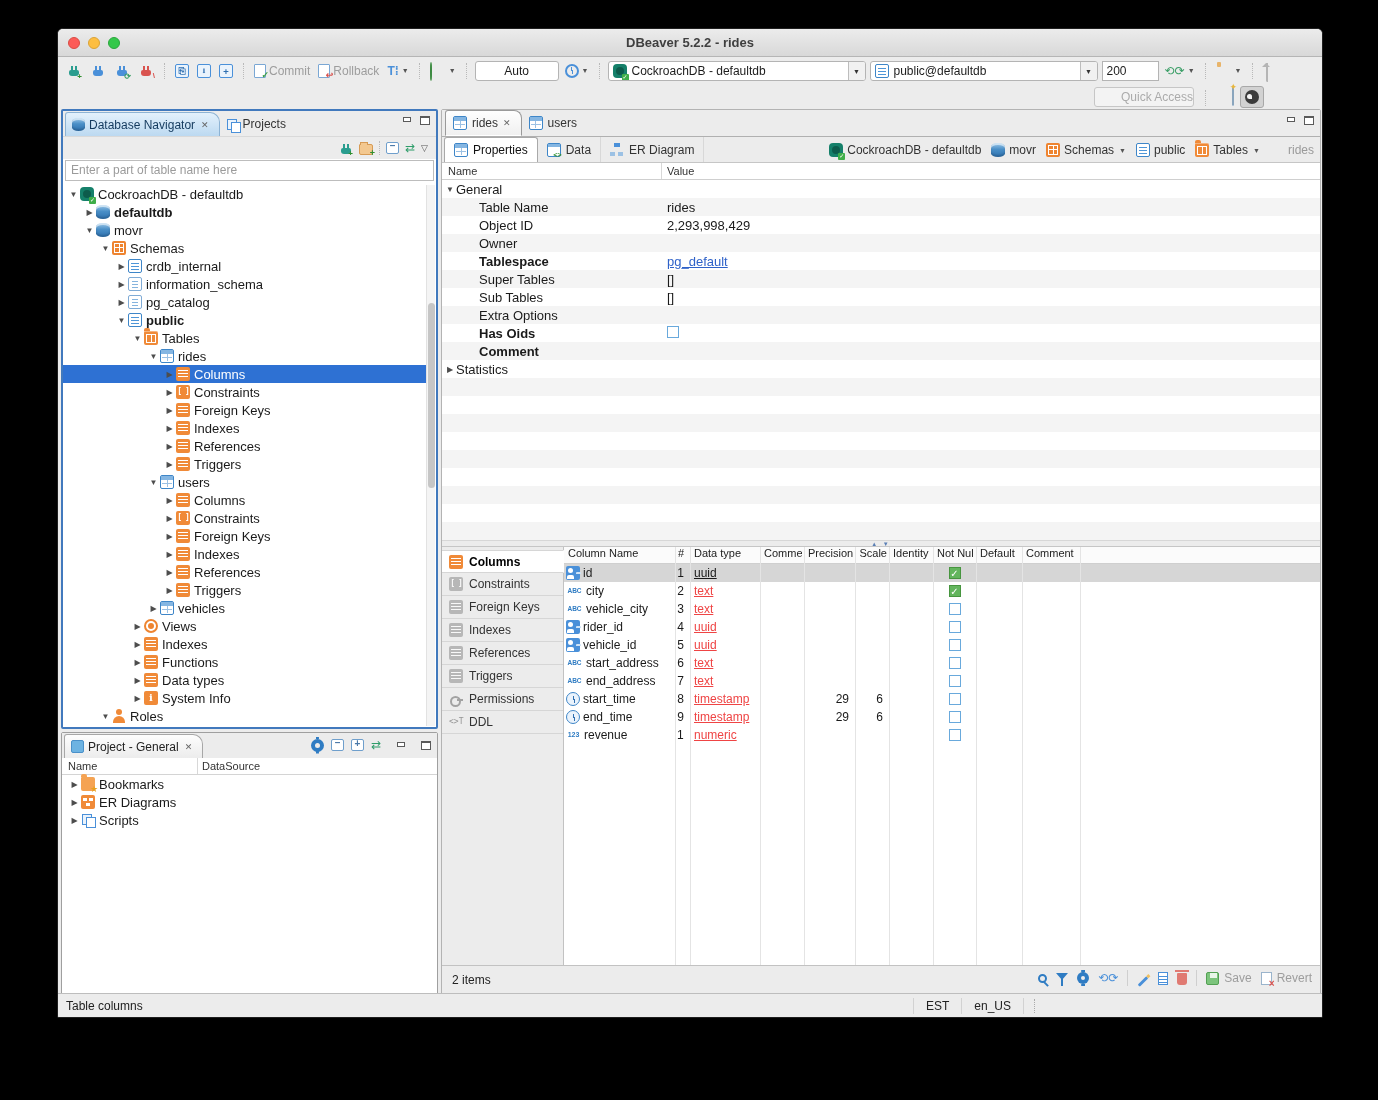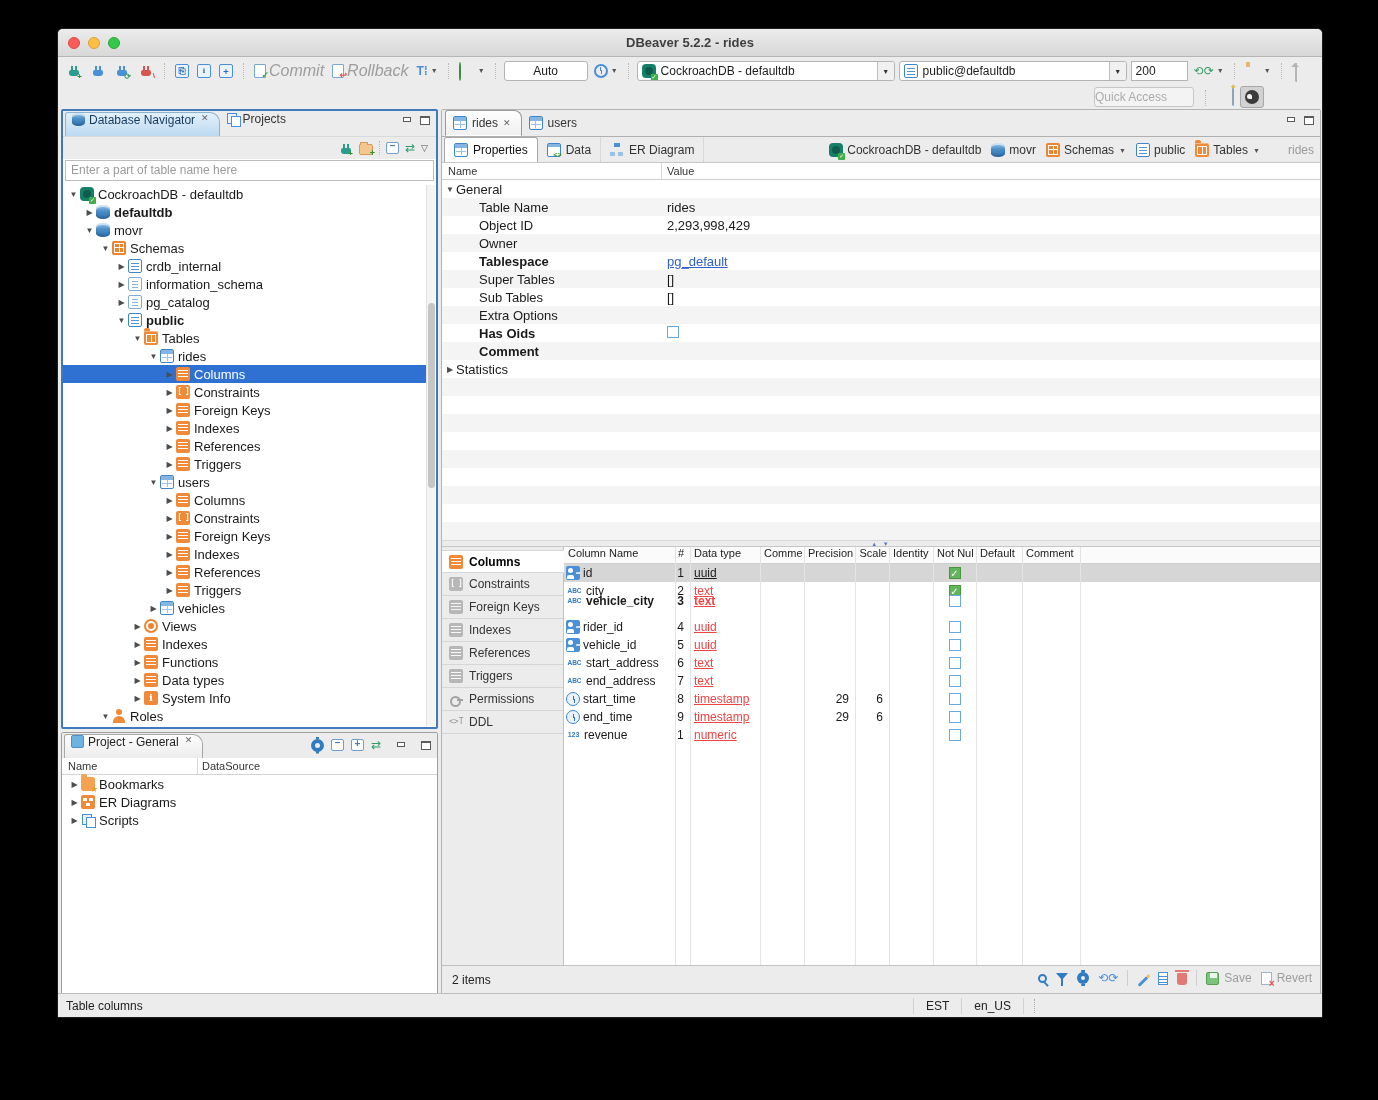--- a/index.html
+++ b/index.html
@@ -12,27 +12,27 @@
   .tl.red { left:10px; background:#fc5b57; border:1px solid #d94c44; }
   .tl.yellow { left:30px; background:#fdbe41; border:1px solid #dba336; }
   .tl.green { left:50px; background:#34c84a; border:1px solid #2aa63c; }
   #title-text { position:absolute; left:0; right:0; top:0; height:28px; line-height:28px; text-align:center; font-size:13px; font-weight:600; color:#3f3f3f; }
 
   
   #toolbar1 { position:absolute; left:0; top:28px; right:0; height:27px; display:flex; align-items:center; padding:0 6px; gap:4px; }
   #toolbar2 { position:absolute; left:0; top:55px; right:0; height:26px; }
   .tsep { width:1px; height:16px; border-left:1px dotted #b9b9b9; margin:0 4px; flex:none; }
   .tbtn { display:flex; align-items:center; gap:3px; height:22px; padding:0 2px; flex:none; }
-  .tbtn .lbl { font-size:16px; color:#9d9d9d;font-style:italic; }
+  .tbtn .lbl { font-size:12px; color:#9d9d9d; }
   .caret { font-size:7px; color:#555; }
   .combo { display:flex; align-items:center; height:20px; background:#fff; border:1px solid #b4b4b4; border-radius:3px; overflow:hidden; flex:none; }
   .combo .ctext { font-size:12px; color:#1c1c1c; padding:0 5px; white-space:nowrap; flex:1; }
   .combo .cdrop { width:17px; height:100%; background:#f1f1f1; border-left:1px solid #bdbdbd; text-align:center; line-height:19px; font-size:7px; color:#333; }
   .tinput { height:20px; background:#fff; border:1px solid #b4b4b4; font-size:12px; color:#1c1c1c; padding:0 4px; }
-  #quick-access { position:absolute; right:128px; top:3px; width:100px; height:20px; border:1px solid #c6c6c6; border-radius:3px; color:#ababab; font-size:12px; text-align:left; line-height:18px; background:#f3f3f3; }
+  #quick-access { position:absolute; right:128px; top:3px; width:100px; height:20px; border:1px solid #c6c6c6; border-radius:3px; color:#ababab; font-size:12px; text-align:right; line-height:18px; background:#f3f3f3; }
   #persp-sep { position:absolute; right:116px; top:6px; height:16px; border-left:1px dotted #b9b9b9; }
   #persp-new { position:absolute; right:88px; top:4px; }
   #persp-dbeaver { position:absolute; right:58px; top:2px; width:24px; height:22px; background:#d2d2d2; border:1px solid #a8a8a8; border-radius:3px; }
   #persp-dbeaver .head { position:absolute; left:4px; top:3px; width:14px; height:14px; background:#3b3b3b; border-radius:50%; }
   #persp-dbeaver .head:after { content:""; position:absolute; left:2px; top:4px; width:5px; height:5px; background:#f4f4f4; border-radius:50% 50% 0 50%; }
 
   
   .mi { position:relative; display:inline-block; width:16px; height:16px; flex:none; }
   .plug:before { content:""; position:absolute; left:3px; top:7px; width:10px; height:6px; background:var(--c,#2a9d8f); border-radius:2px 2px 3px 3px; }
   .plug:after { content:""; position:absolute; left:5px; top:3px; width:2px; height:4px; background:var(--c,#2a9d8f); box-shadow:4px 0 0 var(--c,#2a9d8f); }
@@ -54,21 +54,21 @@
   .newwin:before { content:""; position:absolute; left:0; top:0; right:0; height:3px; background:#bcd6ee; }
   .newwin:after { content:"✦"; position:absolute; right:-4px; top:-6px; color:#e8b63c; font-size:9px; }
 
   
   .wmm { display:inline-block; width:10px; height:9px; position:relative; margin-left:8px; }
   .wmm.min:after { content:""; position:absolute; left:1px; right:1px; top:1px; height:3px; border:1px solid #5a5a5a; border-width:1px 1px 1px 1px; background:#fff; }
   .wmm.max:after { content:""; position:absolute; inset:0; border:1px solid #5a5a5a; border-top-width:2px; background:#fff; }
 
   
   .viewtabs { height:25px; display:flex; align-items:flex-end; padding-left:2px; position:relative; background:#ececec; }
-  .vtab { display:flex; gap:4px; height:24px; padding:0 10px 0 6px; font-size:12px; color:#333; border-radius:3px 10px 0 0; }
+  .vtab { display:flex; align-items:center; gap:4px; height:24px; padding:0 10px 0 6px; font-size:12px; color:#333; border-radius:3px 10px 0 0; }
   .vtab.active { background:linear-gradient(180deg,#e3f1fc,#bcd9f1); border:1px solid #8db3d4; border-bottom:none; color:#143a5e; }
   .vtab .x { font-size:9px; color:#666; margin-left:2px; }
   .viewbar-right { position:absolute; right:6px; top:5px; display:flex; align-items:center; }
   .localbar { height:23px; display:flex; align-items:center; justify-content:flex-end; gap:6px; padding:0 8px; background:#ececec; border-top:1px solid #d9d9d9; }
 
   
   #navigator { position:absolute; left:3px; top:80px; width:377px; height:620px; background:#fff; border:2px solid #4179bd; border-radius:2px; }
   #nav-filter { margin:1px 2px; height:21px; border:1px solid #bdbdbd; background:#fff; font-size:12px; color:#9b9b9b; line-height:19px; padding:0 5px; }
   #nav-tree { position:absolute; left:0; top:74px; right:10px; bottom:0; overflow:hidden; background:#fff; font-size:13px; }
   .trow { height:18px; display:flex; align-items:center; white-space:nowrap; }
@@ -757,21 +757,21 @@
               <span>city</span>
             </span>
             <span class="gcell num" style="left: 113px; width: 7px;">2</span>
             <span class="gcell" style="left: 130px; width: 62px;">
               <span class="typelink">text</span>
             </span>
             <span class="gcell" style="left: 369px; width: 43px; justify-content: center;">
               <span class="cb on"></span>
             </span>
           </div>
-          <div class="grow" style="top: 28px; font-weight: bold;">
+          <div class="grow" style="top: 36px;">
             <span class="gcell" style="left: 2px; width: 109px;">
               <span class="i i-abc"></span>
               <span>vehicle_city</span>
             </span>
             <span class="gcell num" style="left: 113px; width: 7px;">3</span>
             <span class="gcell" style="left: 130px; width: 62px;">
               <span class="typelink">text</span>
             </span>
             <span class="gcell" style="left: 369px; width: 43px; justify-content: center;">
               <span class="cb"></span>

